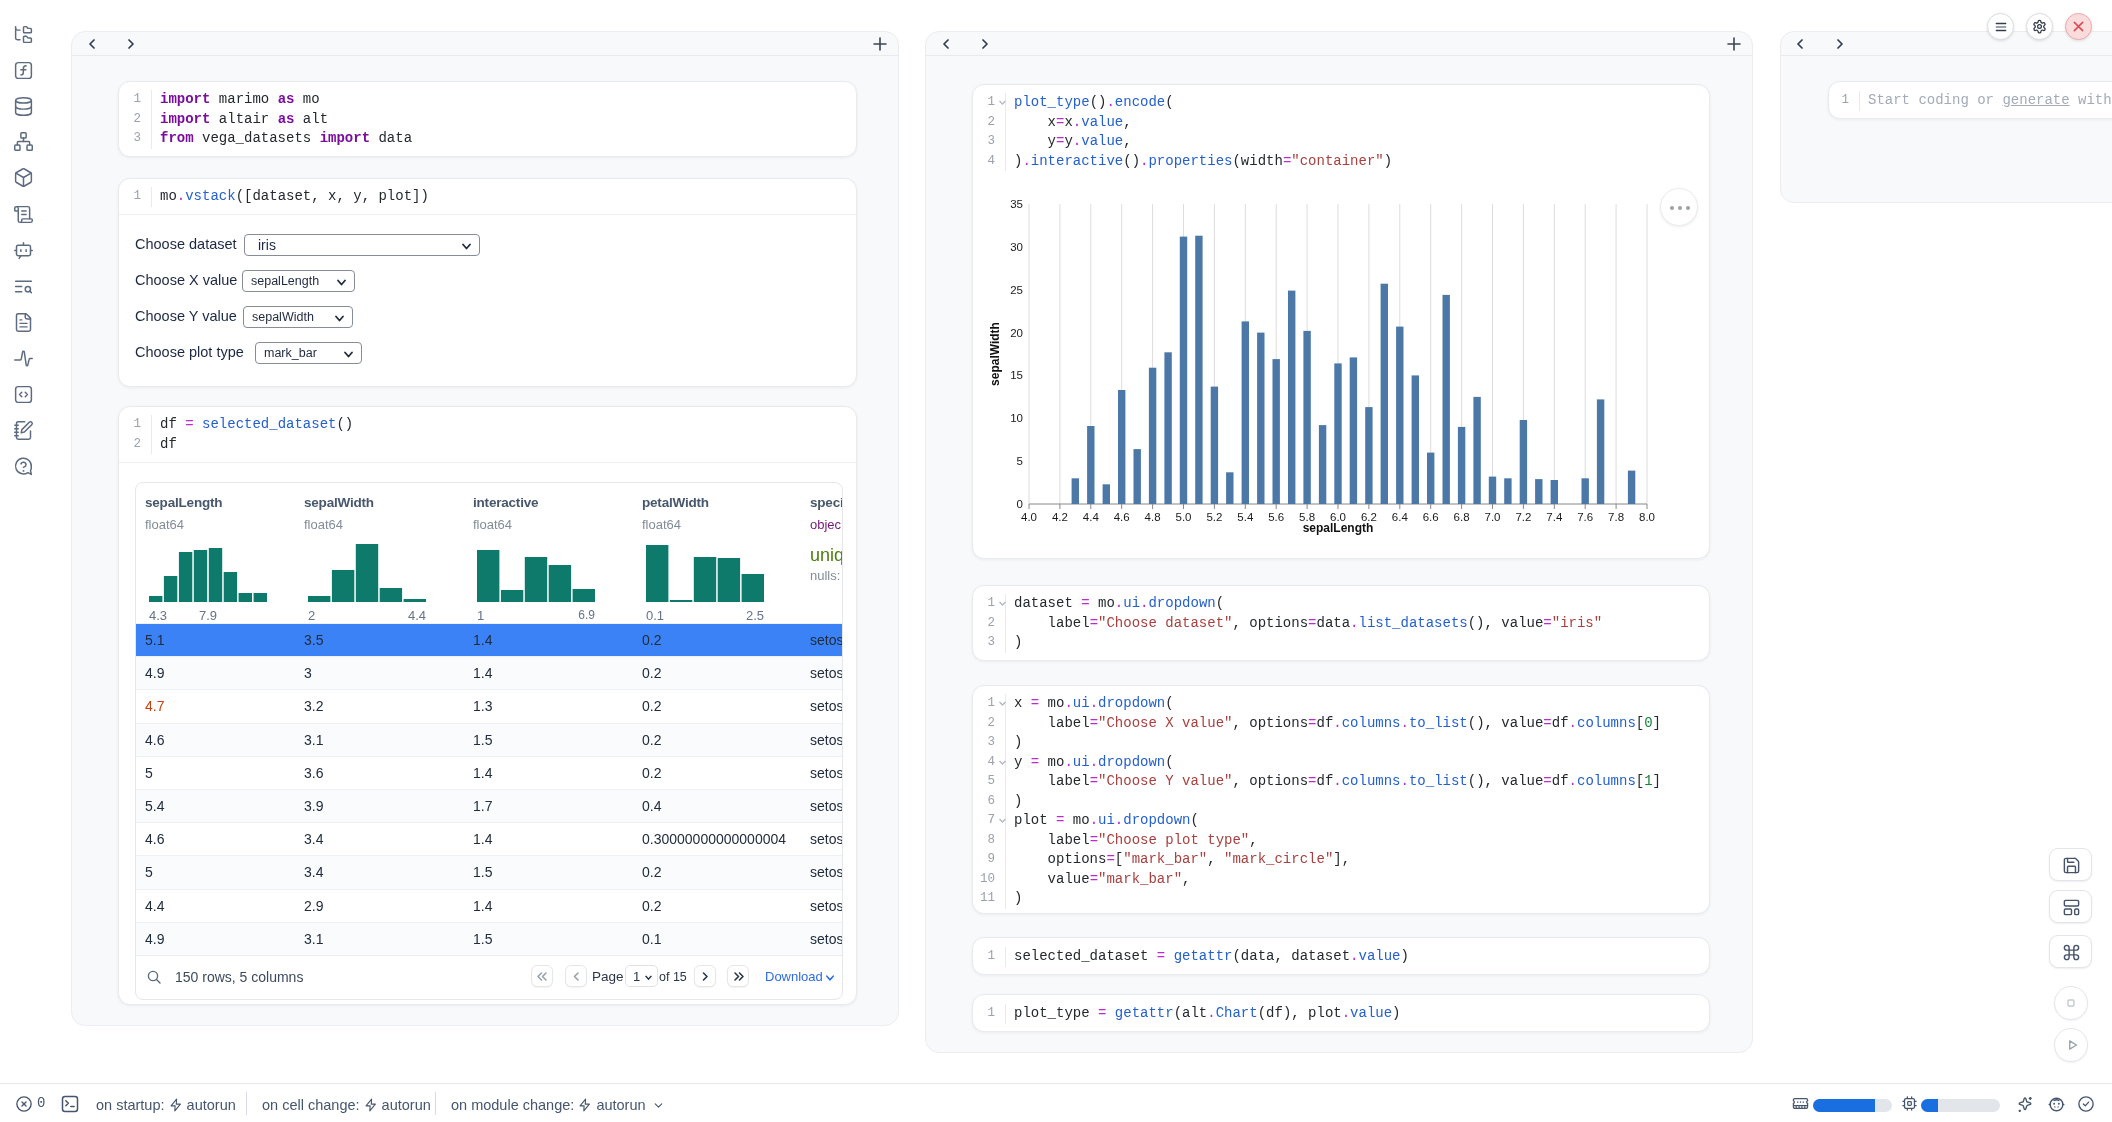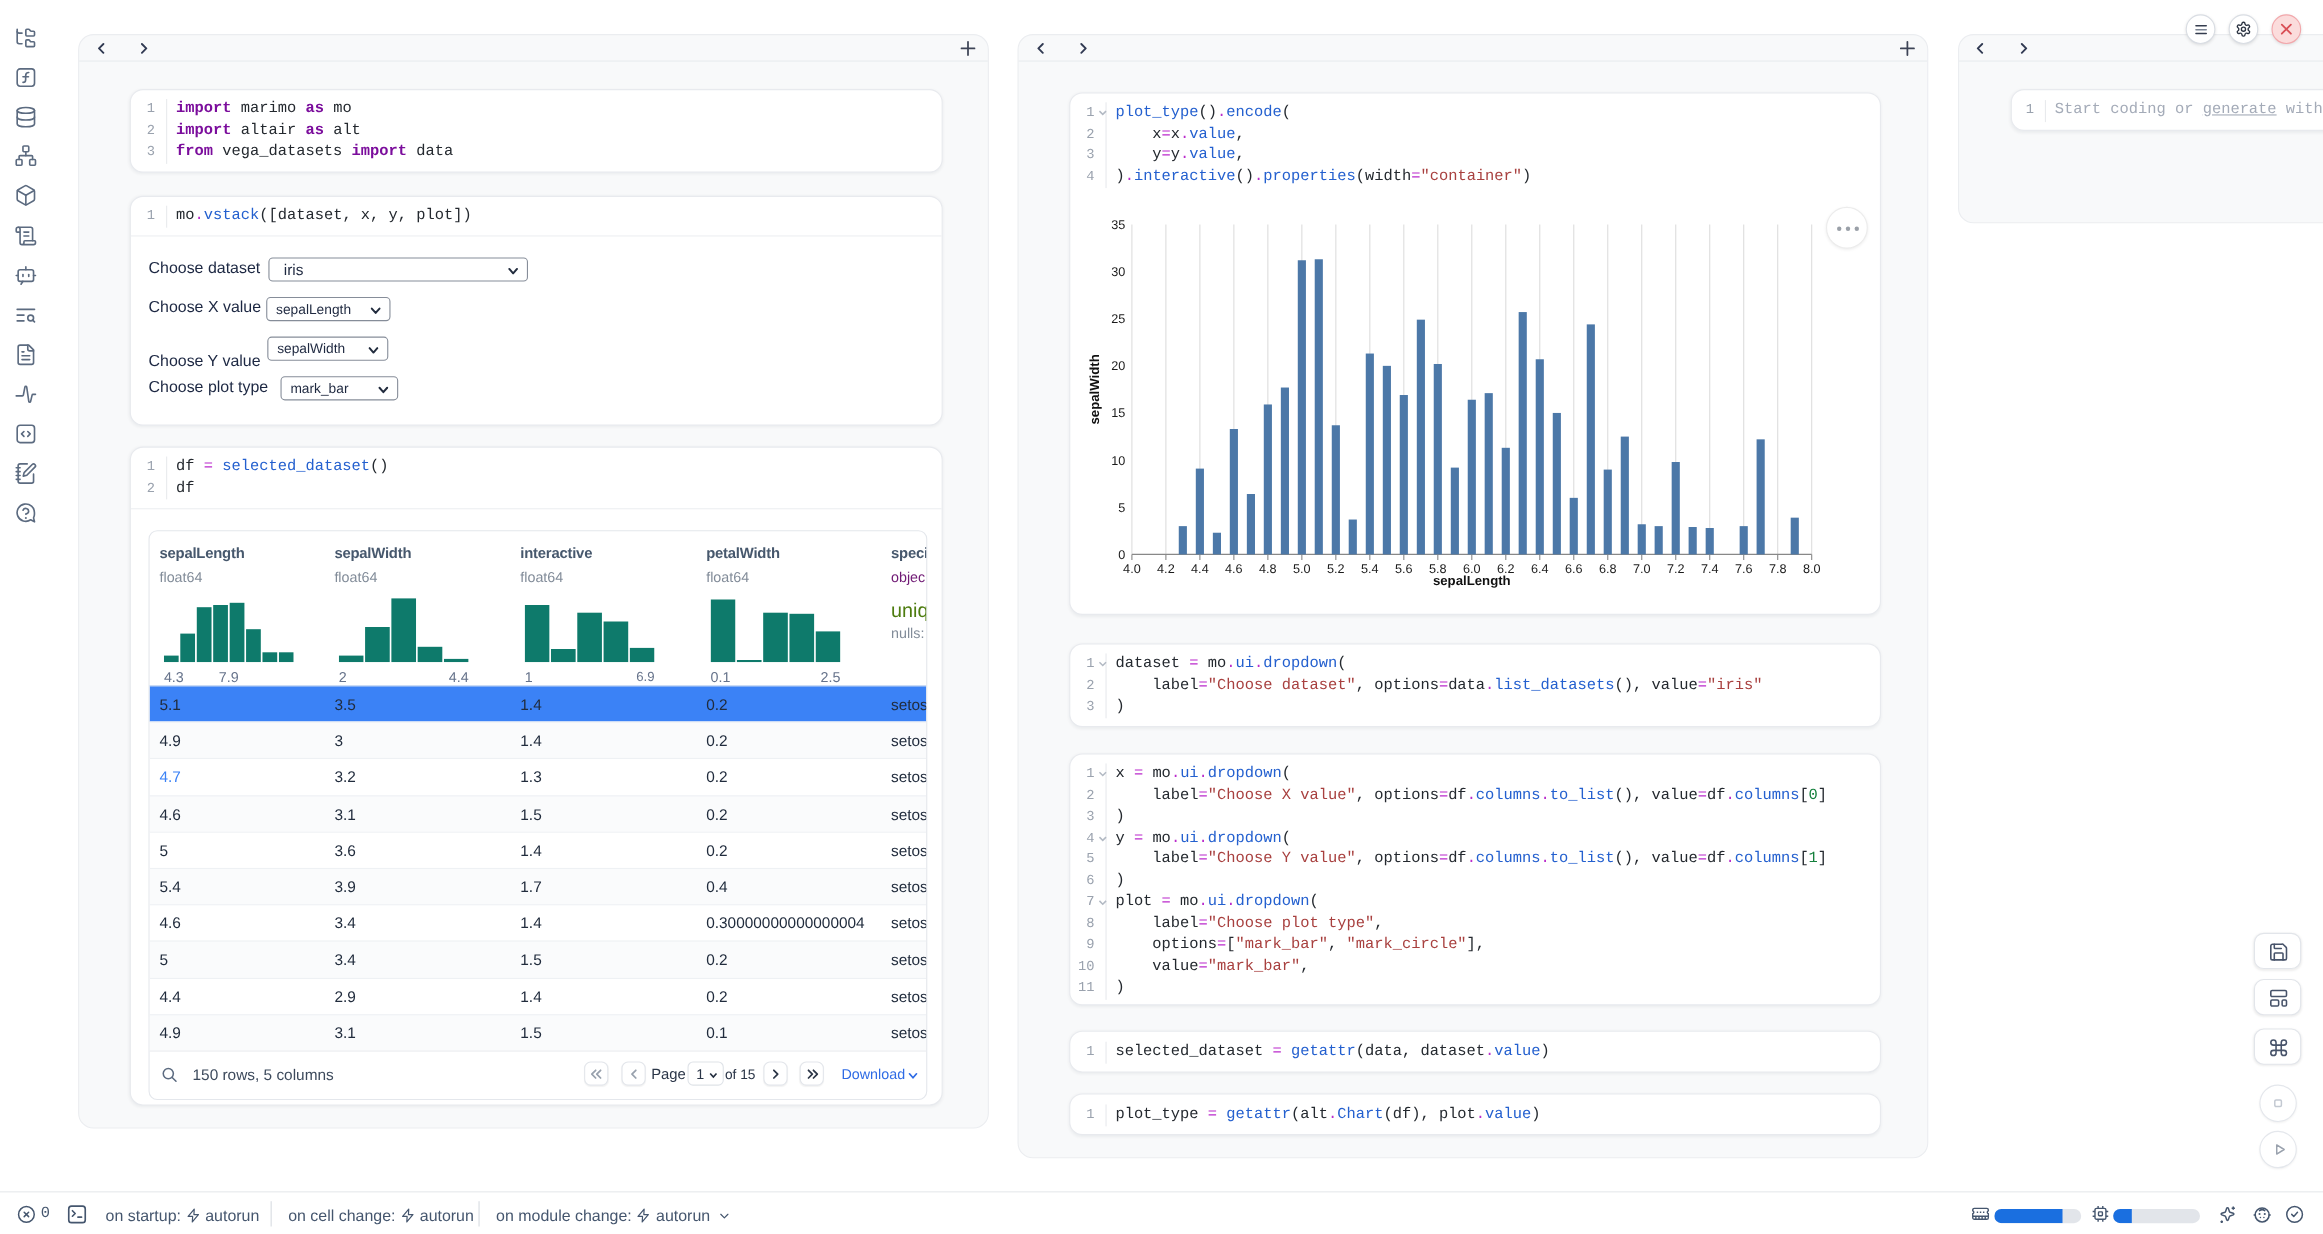--- a/index.html
+++ b/index.html
@@ -155,21 +155,21 @@
     <div class="lbl" style="left:16px;top:57px">Choose dataset</div>
     <div class="sel" style="left:125px;top:55px;width:236px;padding-left:13px">iris
       <svg width="11" height="11" viewBox="0 0 11 11">
           <path d="M2 3.5 L5.5 7.5 L9 3.5" fill="none" stroke="#222c3e" stroke-width="1.8" stroke-linecap="round" stroke-linejoin="round"></path>
         </svg></div>
     <div class="lbl" style="left:16px;top:93px">Choose X value</div>
     <div class="sel" style="left:123px;top:91px;width:113px;font-size:12.5px">sepalLength
       <svg width="11" height="11" viewBox="0 0 11 11">
           <path d="M2 3.5 L5.5 7.5 L9 3.5" fill="none" stroke="#222c3e" stroke-width="1.8" stroke-linecap="round" stroke-linejoin="round"></path>
         </svg></div>
-    <div class="lbl" style="left:16px;top:142px">Choose Y value</div>
+    <div class="lbl" style="left:16px;top:129px">Choose Y value</div>
     <div class="sel" style="left:124px;top:127px;width:110px;font-size:12.5px">sepalWidth
       <svg width="11" height="11" viewBox="0 0 11 11">
           <path d="M2 3.5 L5.5 7.5 L9 3.5" fill="none" stroke="#222c3e" stroke-width="1.8" stroke-linecap="round" stroke-linejoin="round"></path>
         </svg></div>
     <div class="lbl" style="left:16px;top:165px">Choose plot type</div>
     <div class="sel" style="left:136px;top:163px;width:107px;font-size:12.5px">mark_bar
       <svg width="11" height="11" viewBox="0 0 11 11">
           <path d="M2 3.5 L5.5 7.5 L9 3.5" fill="none" stroke="#222c3e" stroke-width="1.8" stroke-linecap="round" stroke-linejoin="round"></path>
         </svg></div>
   </div>
@@ -248,21 +248,21 @@
           <div style="position:absolute;left:674px;top:8px;font-size:14px;color:#212c3d">setos</div>
         </div>
         <div style="position:absolute;left:0;top:173.2px;width:100%;height:33.2px;background:#fafbfc;border-top:1px solid #eef1f4">
           <div style="position:absolute;left:9px;top:8px;font-size:14px;color:#212c3d">4.9</div>
           <div style="position:absolute;left:168px;top:8px;font-size:14px;color:#212c3d">3</div>
           <div style="position:absolute;left:337px;top:8px;font-size:14px;color:#212c3d">1.4</div>
           <div style="position:absolute;left:506px;top:8px;font-size:14px;color:#212c3d">0.2</div>
           <div style="position:absolute;left:674px;top:8px;font-size:14px;color:#212c3d">setos</div>
         </div>
         <div style="position:absolute;left:0;top:206.4px;width:100%;height:33.2px;background:#fff;border-top:1px solid #eef1f4">
-          <div style="position:absolute;left:9px;top:8px;font-size:14px;color:#3b82f6">4.7</div>
+          <div style="position:absolute;left:9px;top:8px;font-size:14px;color:#c2410c">4.7</div>
           <div style="position:absolute;left:168px;top:8px;font-size:14px;color:#212c3d">3.2</div>
           <div style="position:absolute;left:337px;top:8px;font-size:14px;color:#212c3d">1.3</div>
           <div style="position:absolute;left:506px;top:8px;font-size:14px;color:#212c3d">0.2</div>
           <div style="position:absolute;left:674px;top:8px;font-size:14px;color:#212c3d">setos</div>
         </div>
         <div style="position:absolute;left:0;top:239.6px;width:100%;height:33.2px;background:#fafbfc;border-top:1px solid #eef1f4">
           <div style="position:absolute;left:9px;top:8px;font-size:14px;color:#212c3d">4.6</div>
           <div style="position:absolute;left:168px;top:8px;font-size:14px;color:#212c3d">3.1</div>
           <div style="position:absolute;left:337px;top:8px;font-size:14px;color:#212c3d">1.5</div>
           <div style="position:absolute;left:506px;top:8px;font-size:14px;color:#212c3d">0.2</div>

